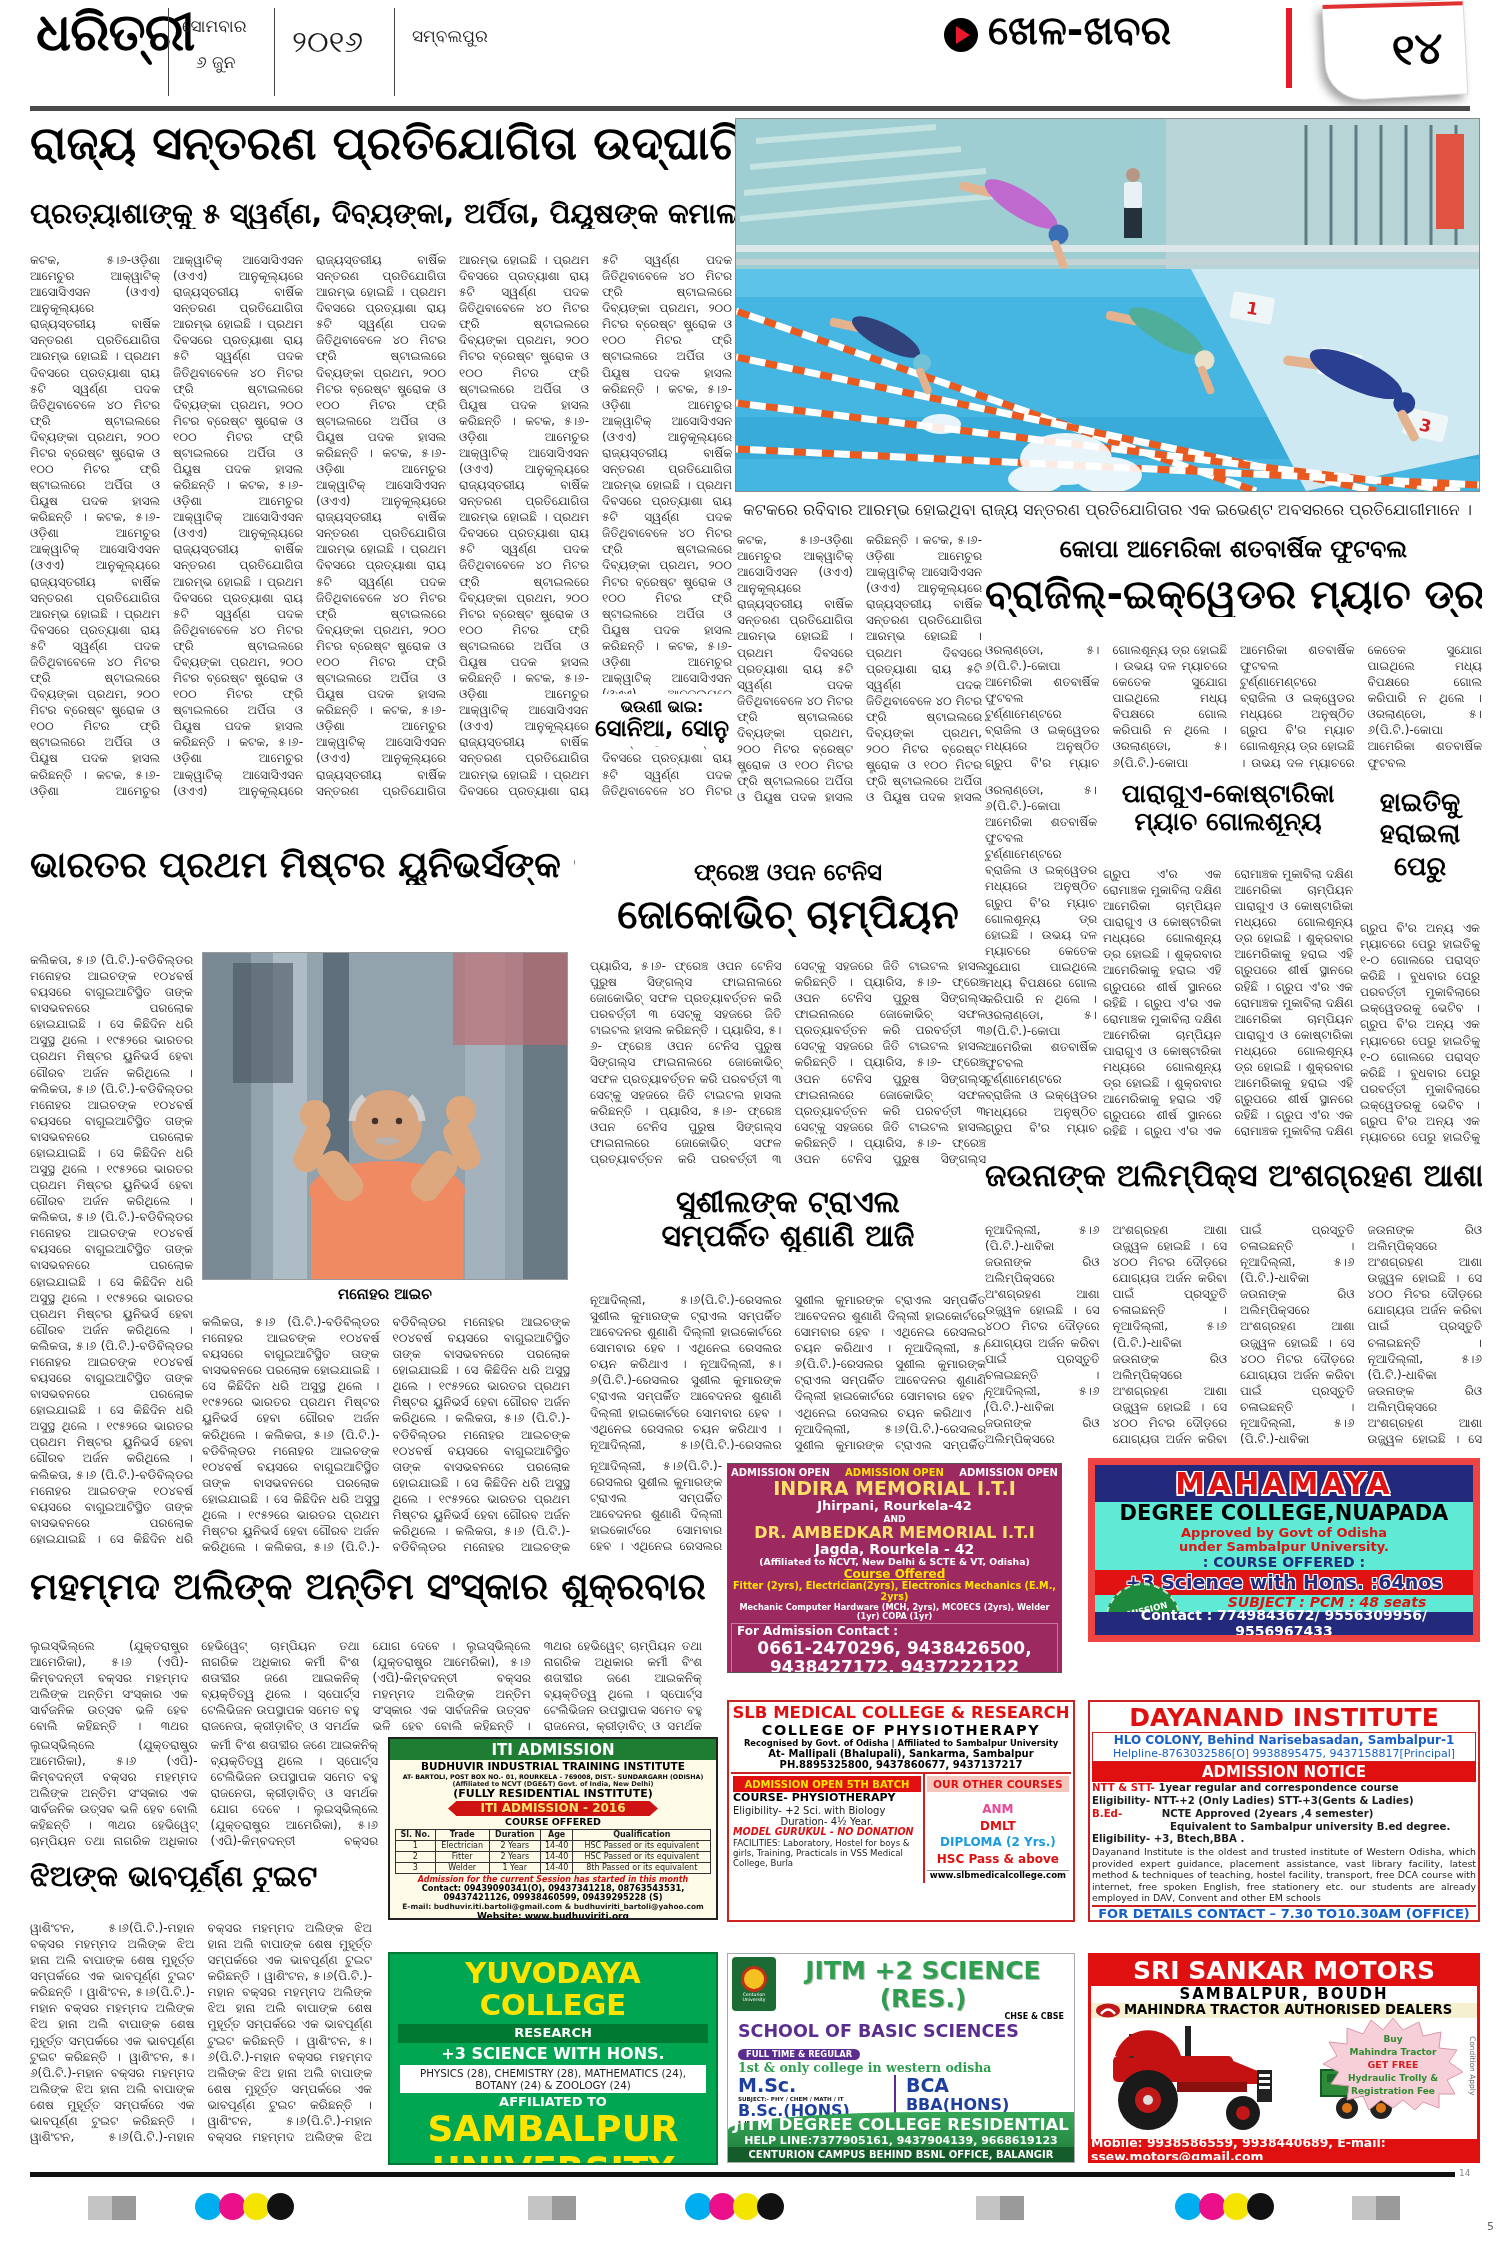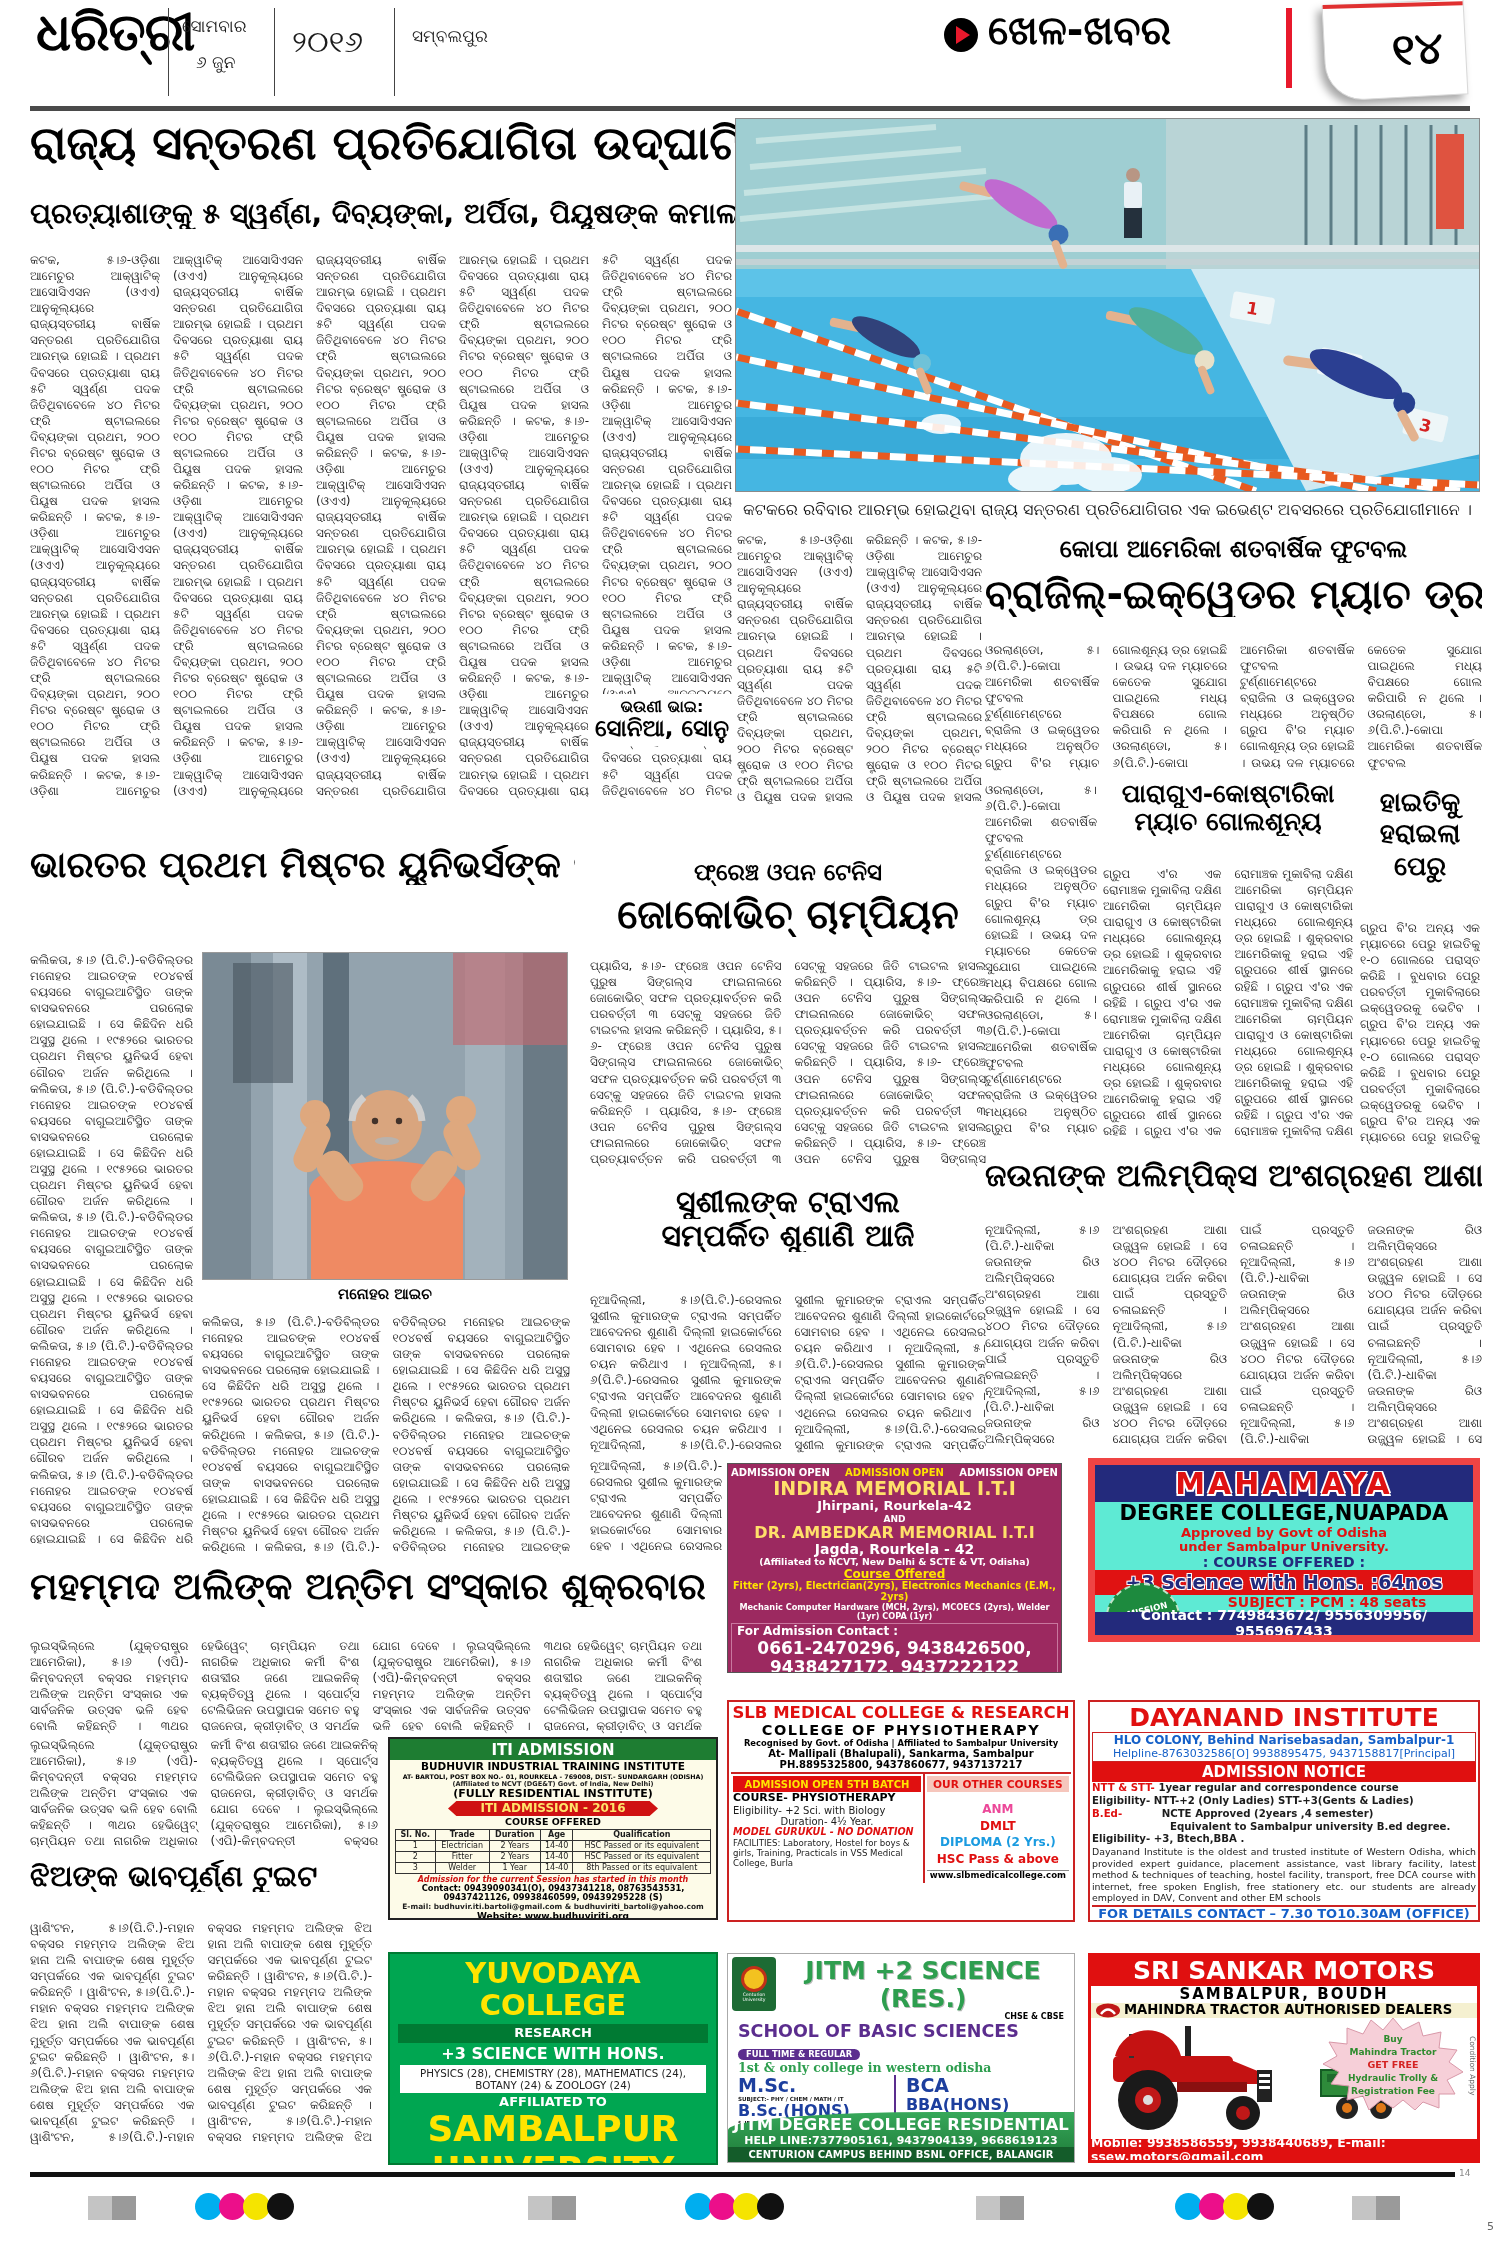--- a/index.html
+++ b/index.html
@@ -316,21 +316,21 @@
     <div class="hd" style="color:#232a7c;font-size:14px">: COURSE OFFERED :</div>
     <div class="band" style="background:#e01212;height:25px">
       <span class="hd" style="color:#232a7c;font-size:19px;text-shadow:-1px -1px 0 #fff,1px -1px 0 #fff,-1px 1px 0 #fff,1px 1px 0 #fff">+3 Science with Hons. :64nos</span>
     </div>
     <div class="badge" style="position:absolute;left:10px;top:118px;font-size:8.5px;font-weight:700">
       <span>ADMISSION</span>
       <span>OPEN for</span>
       <span>2016-17</span>
     </div>
     <div style="margin-left:86px">
-      <div class="hd" style="color:#e01212;font-size:14px;">SUBJECT : PCM : 48 seats</div>
+      <div class="hd" style="color:#e01212;font-size:14px;font-style:italic">SUBJECT : PCM : 48 seats</div>
       <div class="hd" style="font-size:14px">Hons: PHY/ CHEM/  MATH.</div>
       <div class="hd" style="color:#e01212;font-size:14px;font-style:italic">SUBJECT : CBZ : 16 seats</div>
       <div class="hd" style="font-size:14px">Hons: BOT &amp; ZOOL.</div>
     </div>
     <div class="band hd" style="background:#232a7c;color:#fff;font-size:14px;height:23px;position:absolute;left:0;right:0;bottom:0">Contact : 7749843672/ 9556309956/ 9556967433</div>
   </div>
 
   <div class="adbox" style="left:727px;top:1700px;width:348px;height:222px;border:2px solid #cc2222;background:#fff;padding:2px;text-align:center">
     <div class="hd" style="color:#e01010;font-size:16.5px">SLB MEDICAL COLLEGE &amp; RESEARCH</div>
     <div class="hd" style="font-size:14.5px;letter-spacing:1.5px">COLLEGE OF PHYSIOTHERAPY</div>

